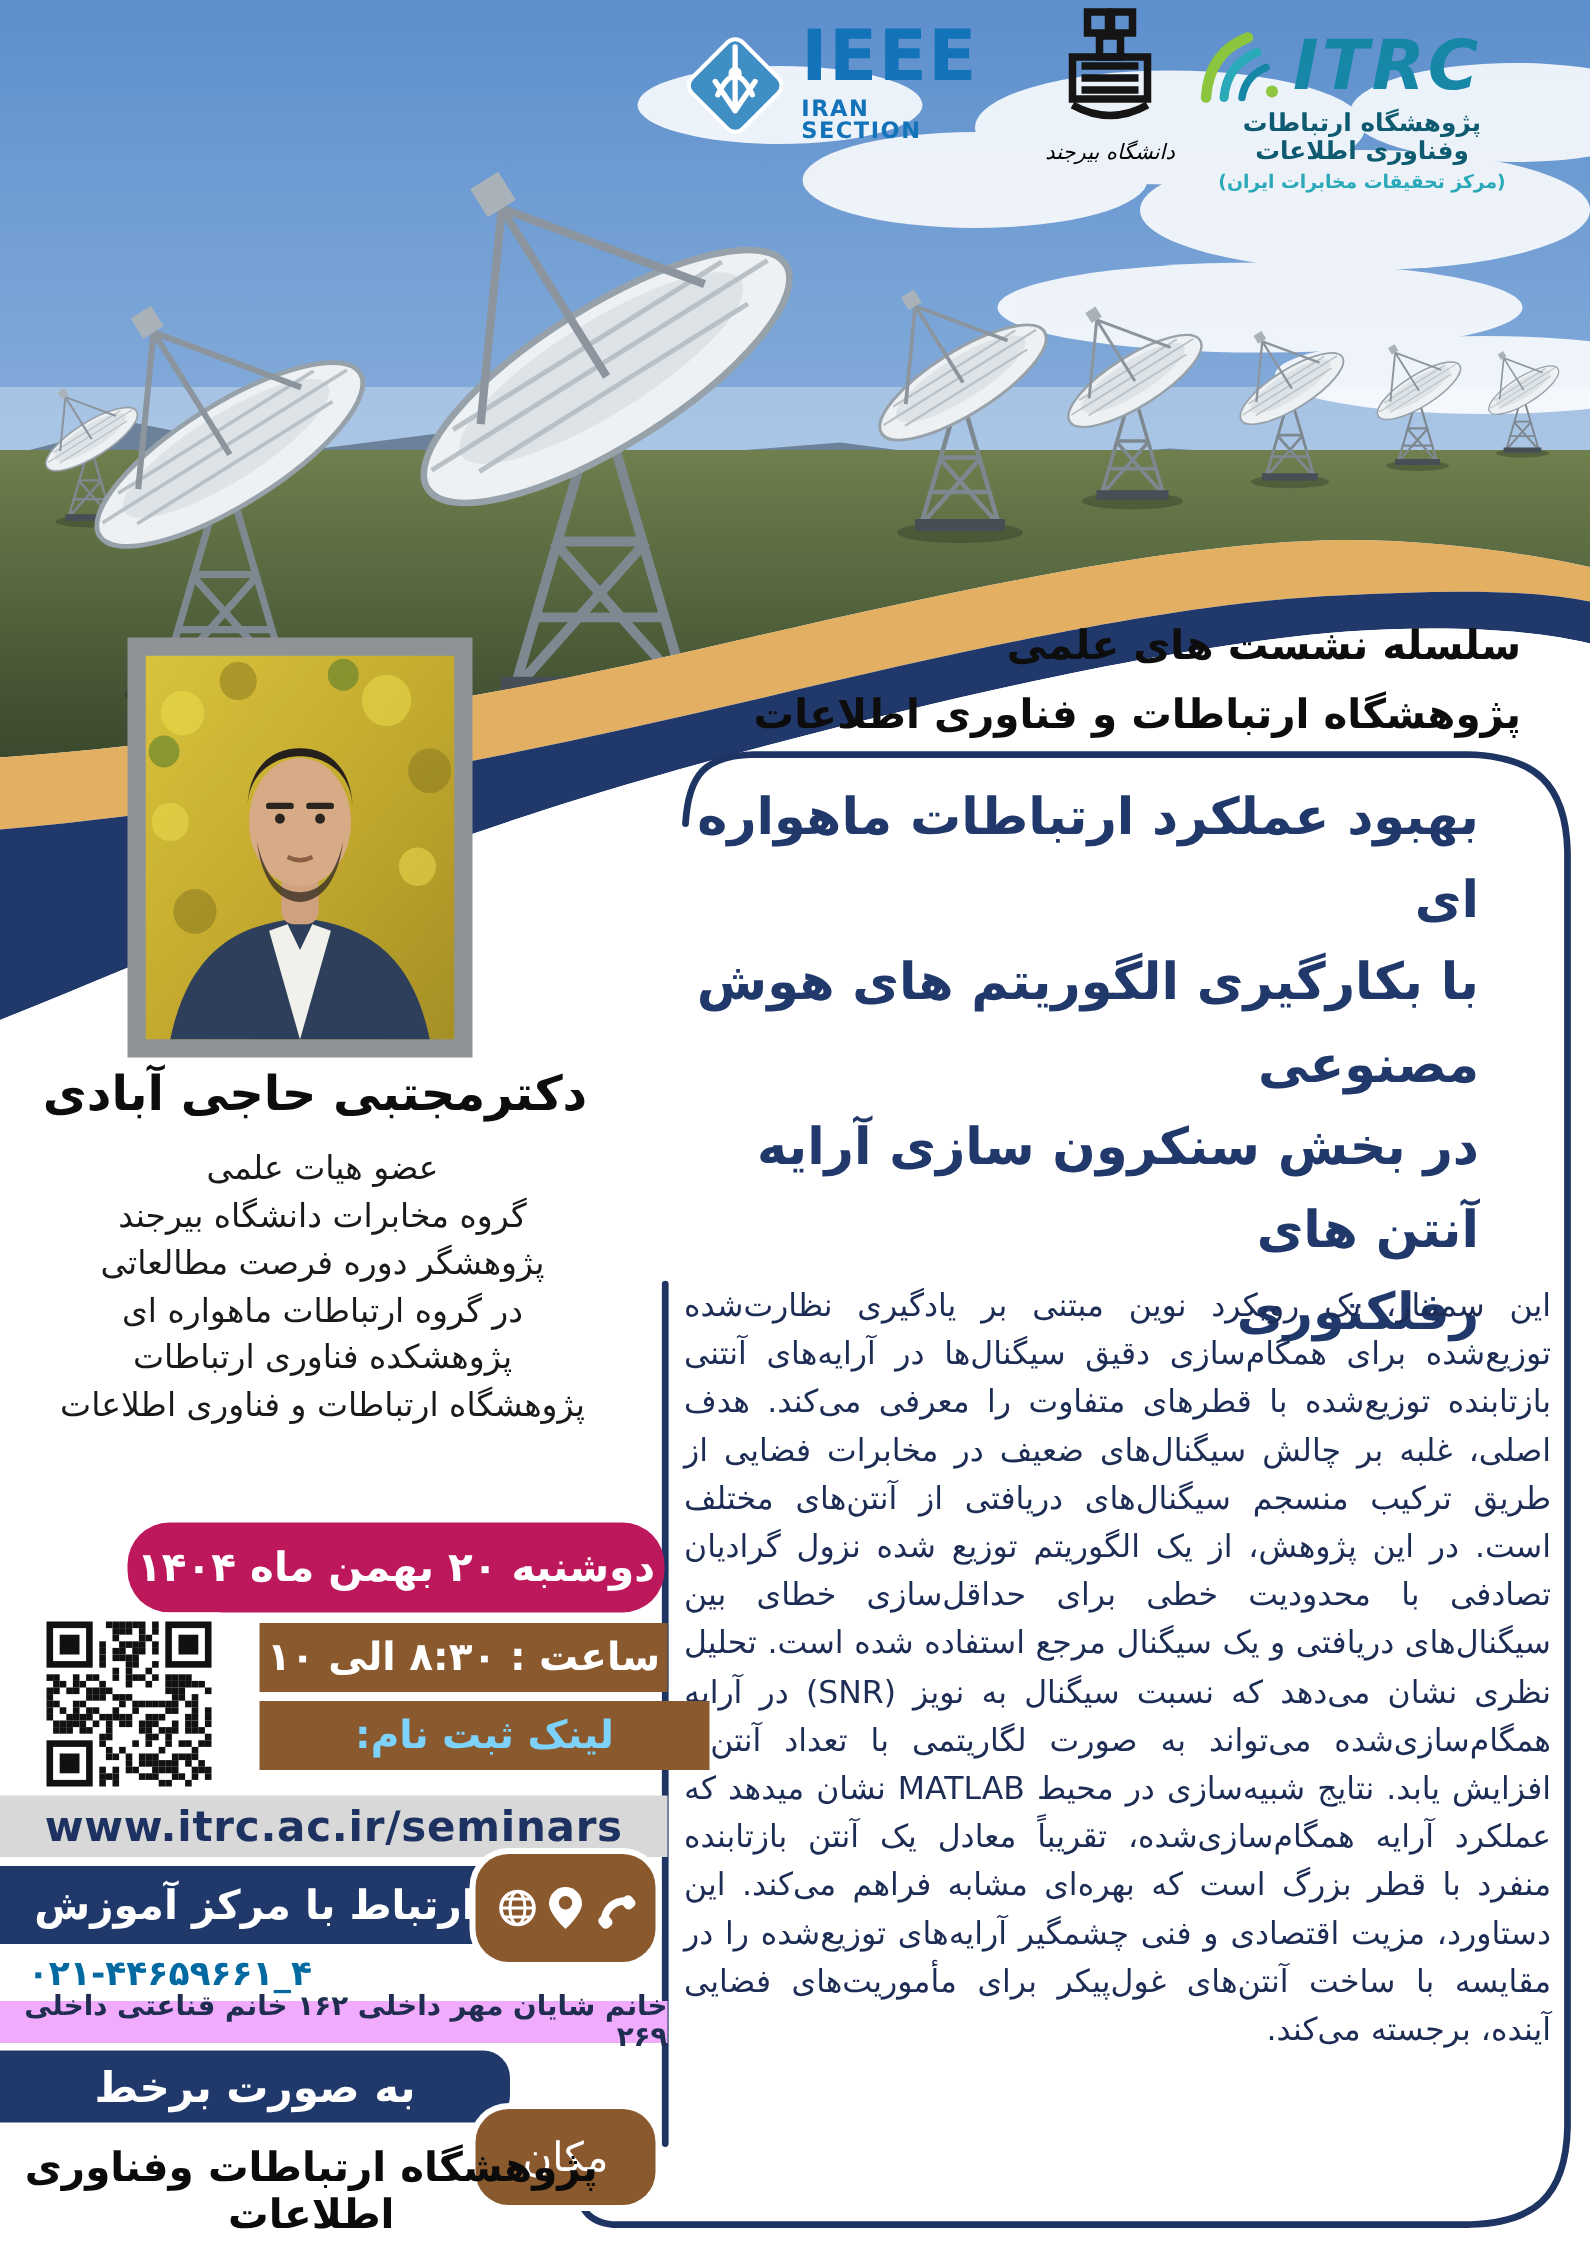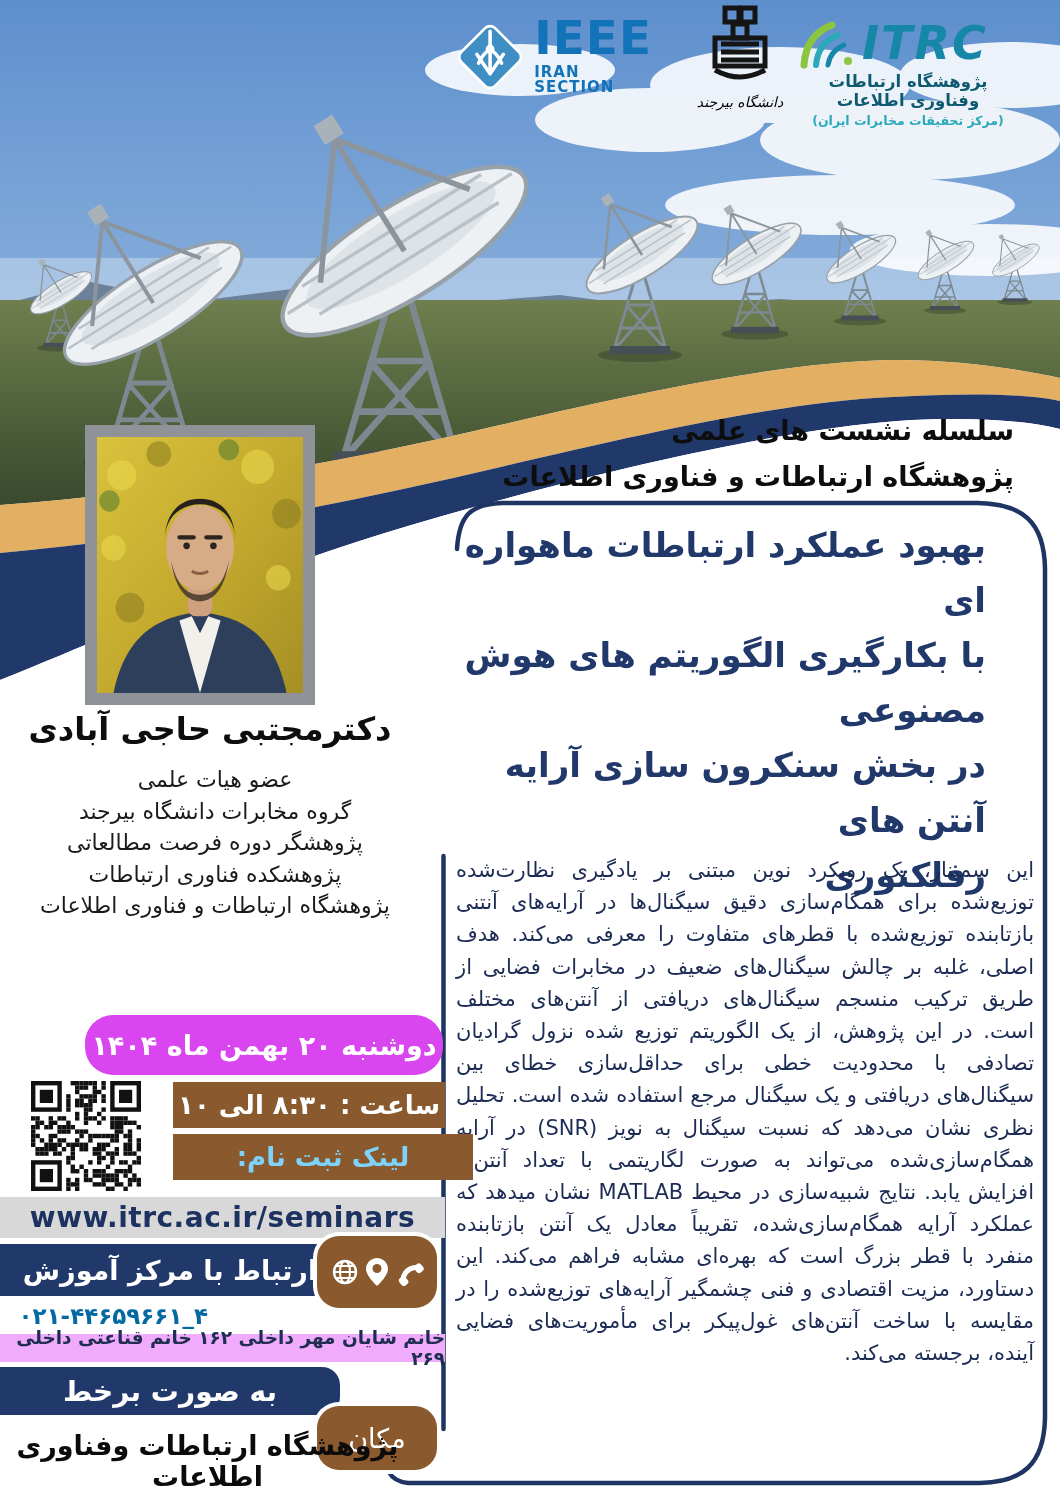--- a/index.html
+++ b/index.html
@@ -36,21 +36,21 @@
     color:#1a1a1a;font-size:22px;line-height:31.5px;}
   
   .title-block{top:518px;left:450px;width:562px;padding-right:26px;text-align:right;direction:rtl;}
   .title-block div{font-size:34px;font-weight:bold;color:#21386b;line-height:55px;}
   
   .abstract-pill{top:755px;left:858px;width:196px;height:64px;background:#21386b;border-radius:16px;
     display:flex;align-items:center;justify-content:center;color:#fff;font-size:33px;font-weight:bold;direction:rtl;}
   .abstract-text{top:833px;left:456px;width:578px;height:614px;direction:rtl;
     text-align:justify;font-size:21px;font-weight:normal;color:#1d2c55;line-height:32.2px;}
   
-  .date-pill{top:1015px;left:85px;width:358px;height:60px;background:#d946ef;border-radius:28px;
+  .date-pill{top:1015px;left:85px;width:358px;height:60px;background:#be185d;border-radius:28px;
     display:flex;align-items:center;justify-content:center;color:#fff;font-size:27px;font-weight:bold;direction:rtl;}
   .qr-box{top:1075px;left:25px;width:122px;height:122px;background:#fff;}
   .time-bar{top:1082px;left:173px;width:272px;height:46px;background:#8a5a2e;
     display:flex;align-items:center;justify-content:center;color:#fff;font-size:26px;font-weight:bold;direction:rtl;}
   .reg-bar{top:1134px;left:173px;width:300px;height:46px;background:#8a5a2e;
     display:flex;align-items:center;justify-content:center;color:#7dd3fc;font-size:26px;font-weight:bold;direction:rtl;}
   .url-bar{top:1197px;left:0;width:445px;height:41px;background:#d8d8d8;
     display:flex;align-items:center;justify-content:center;color:#1d3260;font-size:28px;font-weight:bold;direction:ltr;letter-spacing:.5px;}
   .contact-banner{top:1244px;left:0;width:340px;height:52px;background:#21386b;border-radius:0 18px 18px 0;
     display:flex;align-items:center;justify-content:center;color:#fff;font-size:27px;font-weight:bold;direction:rtl;}
@@ -229,20 +229,21 @@
       <path d="M46,63 Q50,65 54,63" stroke="#8a5f46" stroke-width="1.4" fill="none"></path>
     </svg>
   </div>
 
   <div class="abs speaker-name">دکترمجتبی حاجی آبادی</div>
 
   <div class="abs speaker-bio">
     <div>عضو هیات علمی</div>
     <div>گروه مخابرات دانشگاه بیرجند</div>
     <div>پژوهشگر دوره فرصت مطالعاتی</div>
+    <div>در گروه ارتباطات ماهواره ای</div>
     <div>پژوهشکده فناوری ارتباطات</div>
     <div>پژوهشگاه ارتباطات و فناوری اطلاعات</div>
   </div>
 
   <p class="abs abstract-text">این سمینار، یک رویکرد نوین مبتنی بر یادگیری نظارت‌شده توزیع‌شده برای همگام‌سازی دقیق سیگنال‌ها در آرایه‌های آنتنی بازتابنده توزیع‌شده با قطرهای متفاوت را معرفی می‌کند. هدف اصلی، غلبه بر چالش سیگنال‌های ضعیف در مخابرات فضایی از طریق ترکیب منسجم سیگنال‌های دریافتی از آنتن‌های مختلف است. در این پژوهش، از یک الگوریتم توزیع شده نزول گرادیان تصادفی با محدودیت خطی برای حداقل‌سازی خطای بین سیگنال‌های دریافتی و یک سیگنال مرجع استفاده شده است. تحلیل نظری نشان می‌دهد که نسبت سیگنال به نویز (SNR) در آرایه همگام‌سازی‌شده می‌تواند به صورت لگاریتمی با تعداد آنتن‌ها افزایش یابد. نتایج شبیه‌سازی در محیط MATLAB نشان میدهد که عملکرد آرایه همگام‌سازی‌شده، تقریباً معادل یک آنتن بازتابنده منفرد با قطر بزرگ است که بهره‌ای مشابه فراهم می‌کند. این دستاورد، مزیت اقتصادی و فنی چشمگیر آرایه‌های توزیع‌شده را در مقایسه با ساخت آنتن‌های غول‌پیکر برای مأموریت‌های فضایی آینده، برجسته می‌کند.</p>
 
   <div class="abs date-pill">
     <span>دوشنبه ۲۰ بهمن ماه ۱۴۰۴</span>
   </div>
 

